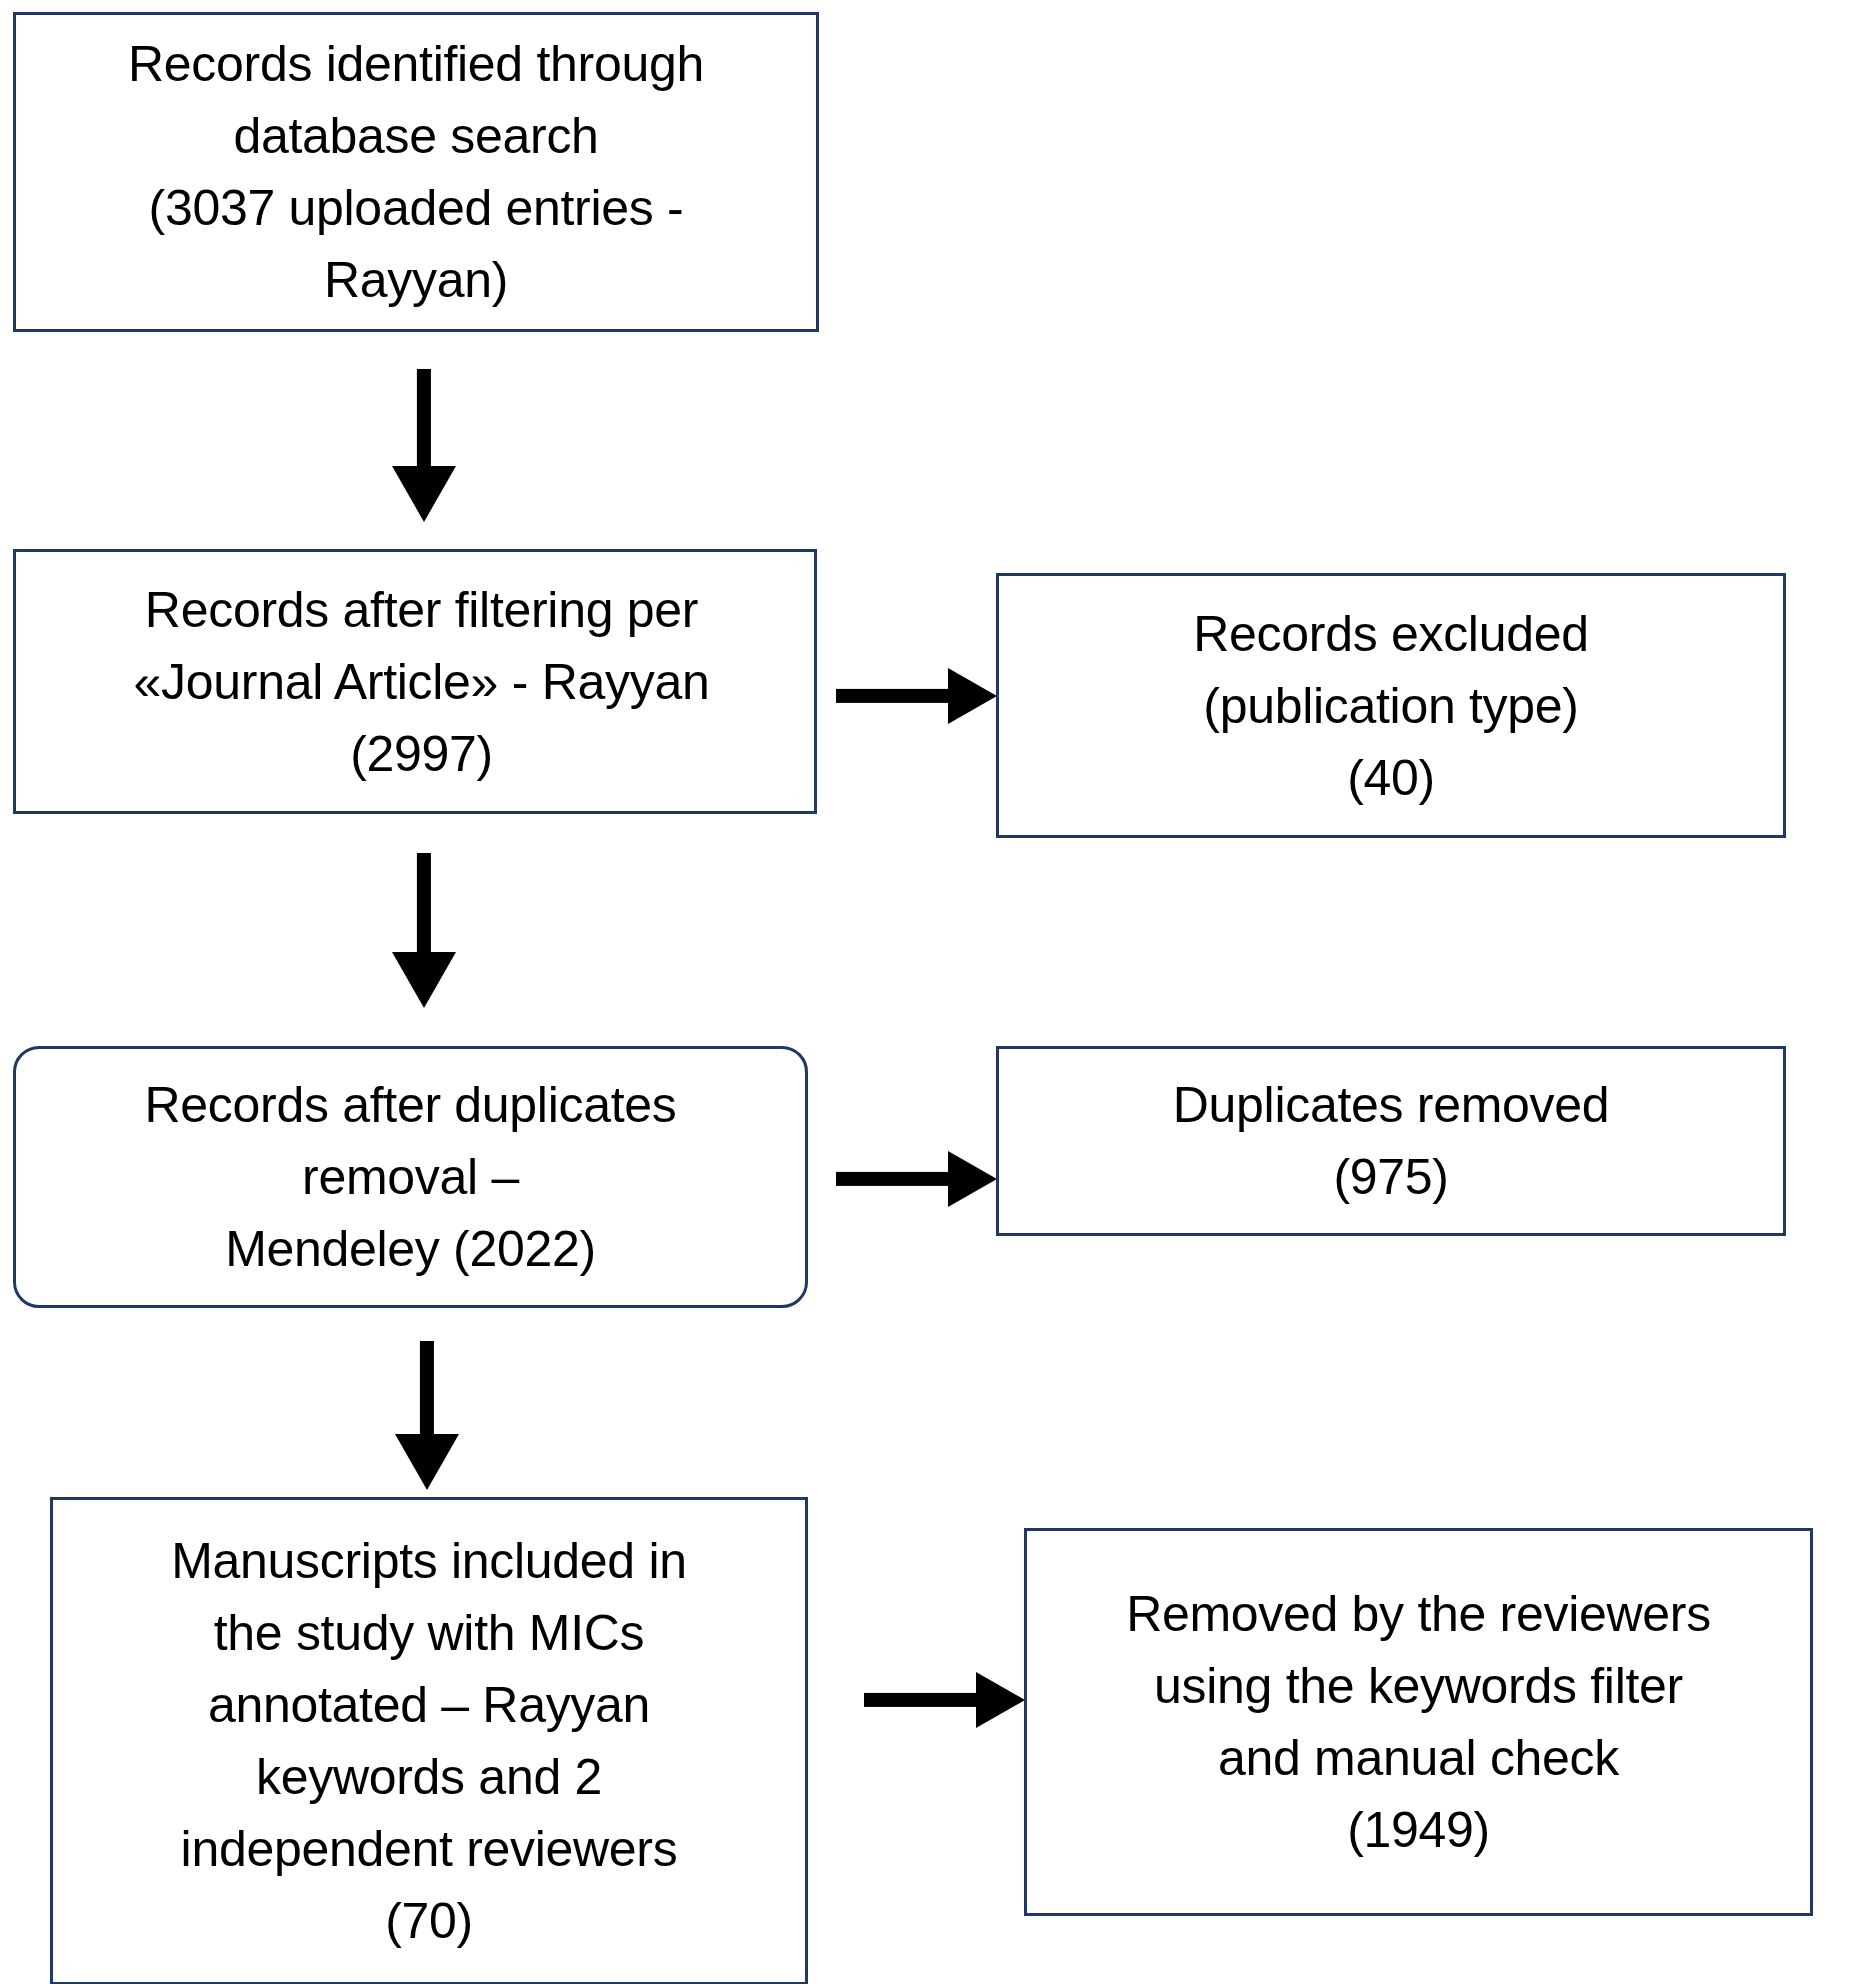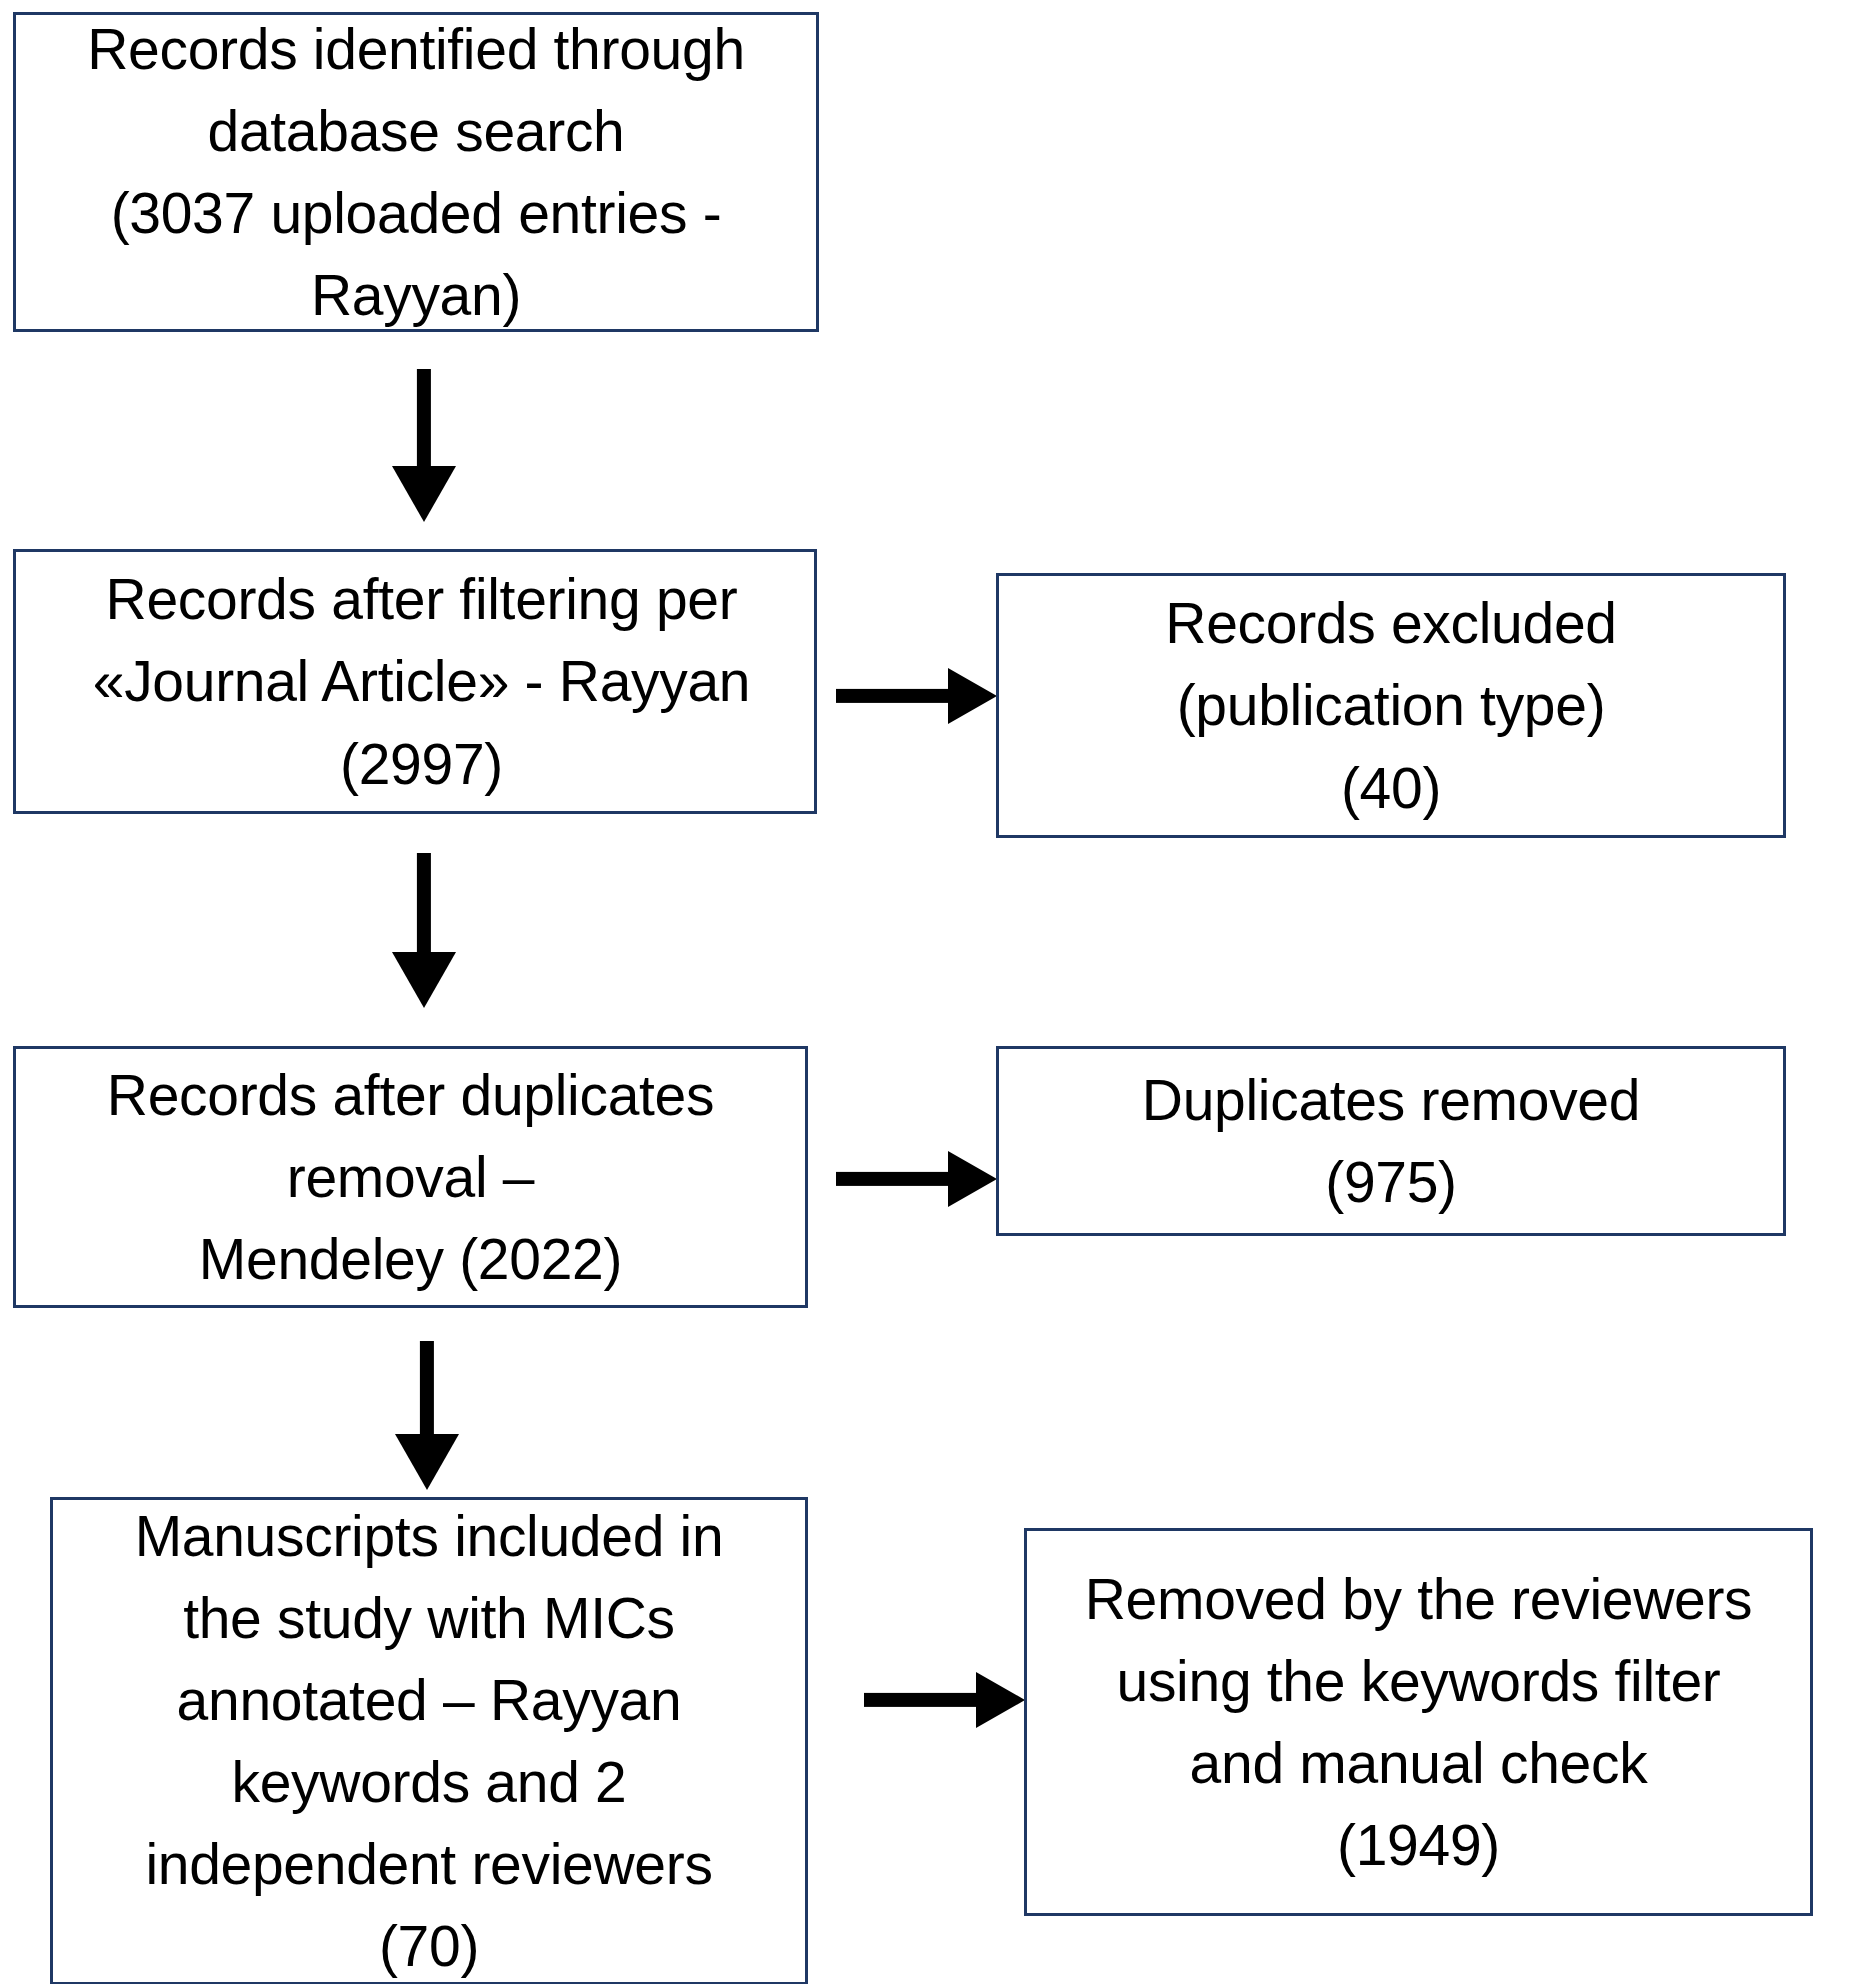--- a/index.html
+++ b/index.html
@@ -20,21 +20,21 @@
     align-items:center;
     justify-content:center;
     text-align:center;
   }
   .node .lines{
     display:block;
     width:100%;
     padding:0 17px;
     box-sizing:border-box;
     color:#000000;
-    font-size:57px;
+    font-size:50px;
     line-height:1.44;
     letter-spacing:-0.3px;
     white-space:pre-line;
   }
   
   .arrow-v{
     position:absolute;
     display:block;
   }
   .arrow-h{
@@ -110,21 +110,21 @@
     <span class="lines">Records excluded
 (publication type)
 (40)</span>
   </div>
 
   <div class="arrow-v" style="left:385px; top:853px; width:78px; height:155px;">
     <span class="shaft" style="height:100px;"></span>
     <span class="head"></span>
   </div>
 
-  <div class="node" style="left:13px; top:1046px; width:795px; height:262px;">
+  <div class="node" style="left:13px; top:1046px; width:795px; height:262px;border-radius:26px;">
     <span class="lines">Records after duplicates
 removal –
 Mendeley (2022)</span>
   </div>
 
   <div class="arrow-h" style="left:836px; top:1143px; width:161px; height:71px;">
     <span class="shaft" style="width:122px;"></span>
     <span class="head"></span>
   </div>
 

